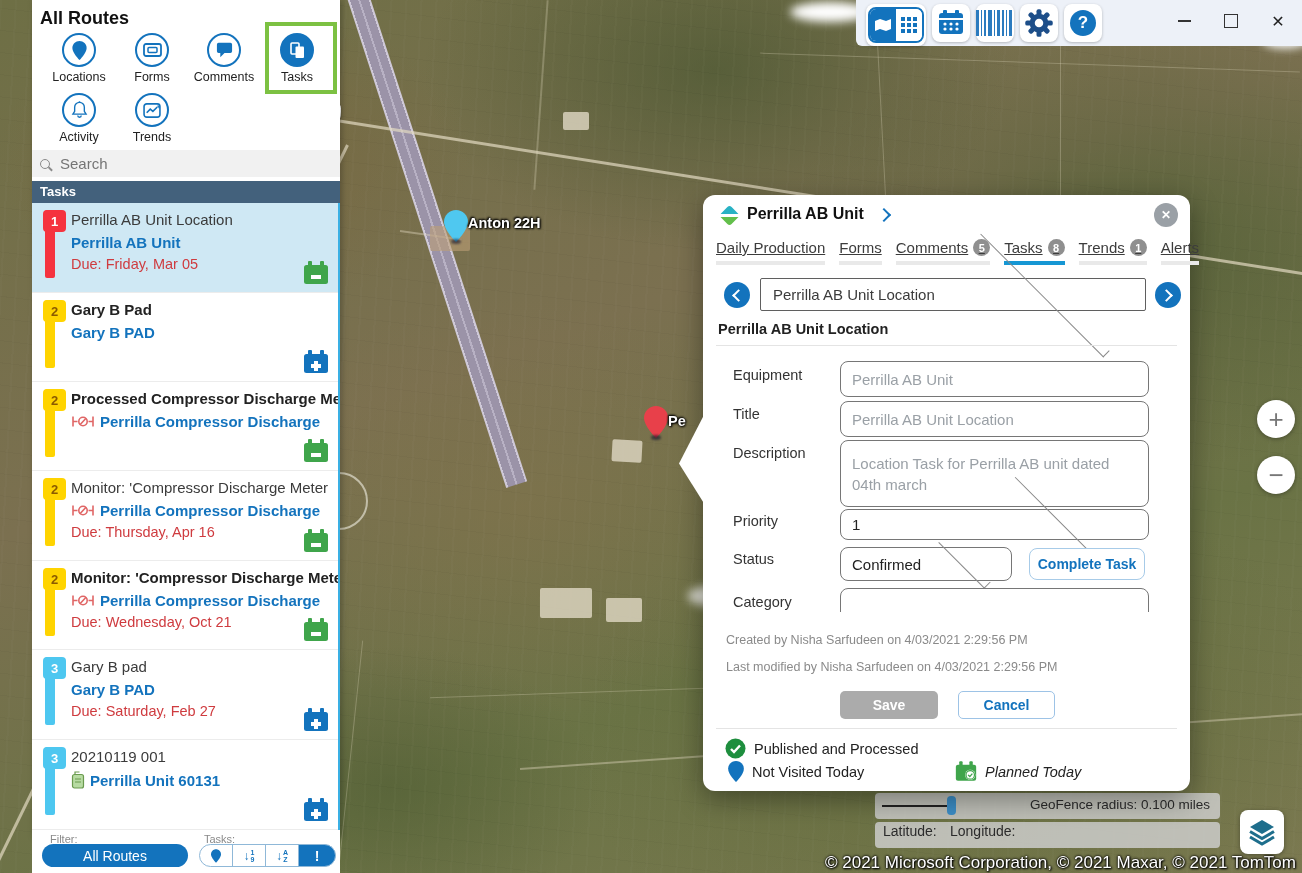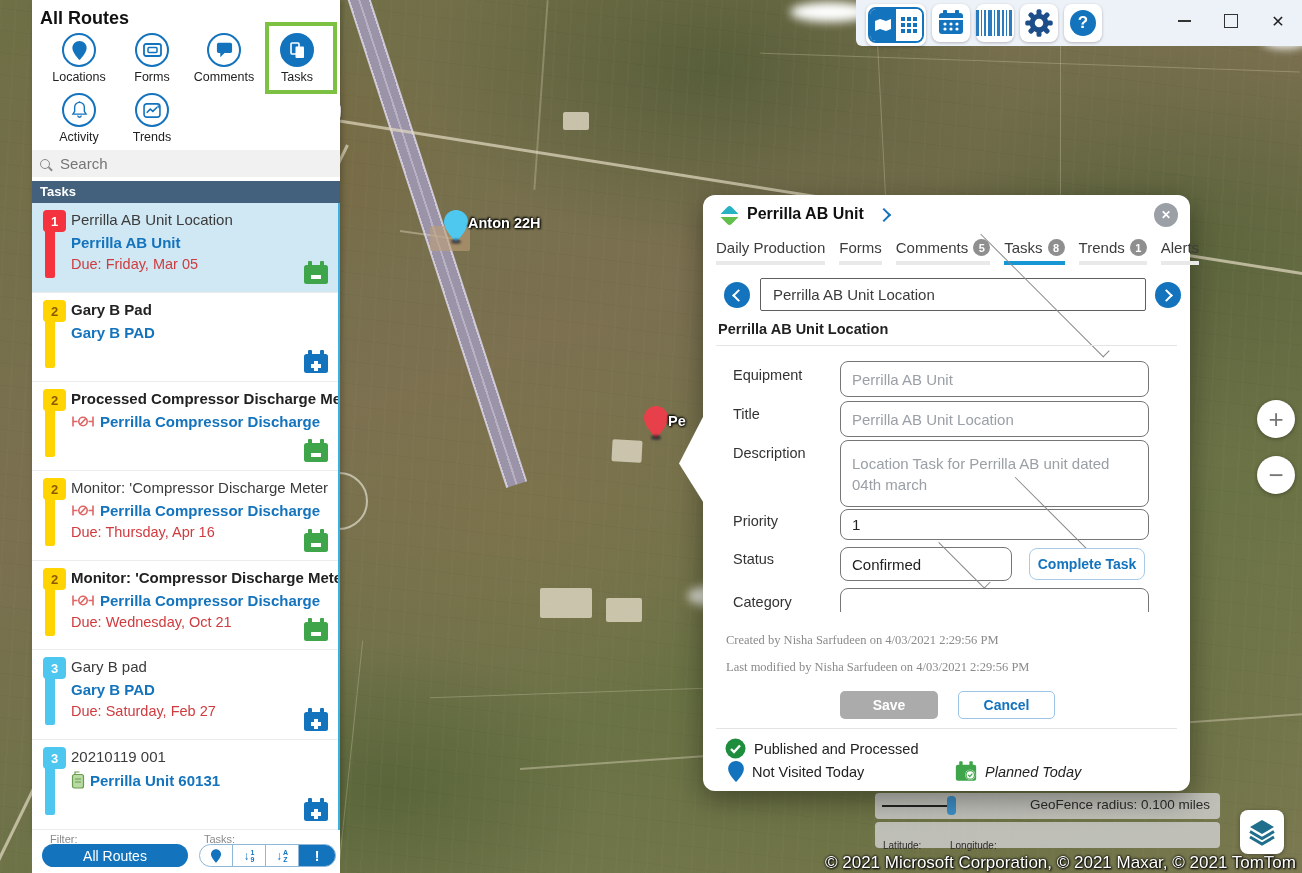--- a/index.html
+++ b/index.html
@@ -117,21 +117,21 @@
   .ptitle{position:absolute;left:44px;top:10px;font-size:16px;font-weight:bold;color:#111;}
   .plogo{position:absolute;left:19px;top:13px;width:15px;height:15px;transform:rotate(45deg);border-radius:3px;
     background:linear-gradient(135deg,#29b2c4 0 44%,#fff 44% 56%,#63bf4b 56% 100%);}
   .chev{display:inline-block;width:8px;height:8px;border-right:2.5px solid #1373bd;border-bottom:2.5px solid #1373bd;}
   .chev.r{transform:rotate(-45deg);}
   #hdr-chev{position:absolute;left:176px;top:15px;}
   #pclose{position:absolute;right:12px;top:8px;width:24px;height:24px;border-radius:50%;background:#9aa0a6;
     color:#fff;border:none;font-size:12px;font-weight:bold;line-height:24px;text-align:center;padding:0;}
   #tabs{position:absolute;left:13px;top:44px;display:flex;align-items:flex-end;}
   .tab{margin-right:14px;padding-bottom:5px;border-bottom:4px solid #e9e9e9;font-size:15px;color:#3c3c3c;
-    display:flex;align-items:center;cursor:pointer;white-space:nowrap;}
+    display:flex;align-items:center;cursor:pointer;white-space:nowrap;text-decoration:underline;}
   .tab.active{border-bottom-color:#1697d4;}
   .tbadge{width:17px;height:17px;border-radius:50%;background:#8f8f8f;color:#fff;font-size:11px;font-weight:bold;
     display:flex;align-items:center;justify-content:center;margin-left:5px;}
   .navarr{position:absolute;width:26px;height:26px;border-radius:50%;background:#1373bd;border:none;padding:0;
     display:flex;align-items:center;justify-content:center;}
   .wchev{width:7px;height:7px;border-right:2.5px solid #fff;border-bottom:2.5px solid #fff;display:block;}
   .wchev.l{transform:rotate(135deg);margin-left:3px;}
   .wchev.rr{transform:rotate(-45deg);margin-right:3px;}
   #tsel{position:absolute;left:57px;top:83px;width:386px;height:33px;border:1px solid #5f5f5f;border-radius:2px;
     background:#fff;display:flex;align-items:center;box-sizing:border-box;cursor:pointer;}
@@ -144,35 +144,35 @@
   .flabel{position:absolute;left:22px;font-size:14.5px;color:#333;}
   .finput{position:absolute;left:129px;width:309px;border:1px solid #767676;border-radius:8px;
     font-size:15px;color:#6d7278;padding:0 11px;box-sizing:border-box;font-family:inherit;background:#fff;}
   .finput::placeholder{color:#9aa0a6;opacity:1;}
   textarea.finput{resize:none;padding-top:12px;line-height:21px;}
   .fselect{position:absolute;left:129px;width:309px;border:1px solid #767676;border-radius:8px;background:#fff;
     display:flex;align-items:center;box-sizing:border-box;cursor:pointer;}
   .fselect span{margin-left:11px;font-size:15px;color:#222;flex:1;}
   #complete-btn{position:absolute;left:318px;top:198px;width:116px;height:32px;background:#fff;
     border:1px solid #a7cbe8;border-radius:8px;color:#1373bd;font-weight:bold;font-size:14px;font-family:inherit;}
-  .meta{position:absolute;left:23px;font-size:12.5px;color:#8a8a8a;white-space:nowrap;font-family:Liberation Serif, serif;}
+  .meta{position:absolute;left:23px;font-size:12.5px;color:#8a8a8a;white-space:nowrap;}
   #savebtn{position:absolute;left:137px;top:496px;width:98px;height:28px;background:#ababab;border:none;
     border-radius:5px;color:#fff;font-weight:bold;font-size:14px;font-family:inherit;}
   #cancelbtn{position:absolute;left:255px;top:496px;width:97px;height:28px;background:#fff;
     border:1px solid #9dc3e6;border-radius:5px;color:#1373bd;font-weight:bold;font-size:14px;font-family:inherit;}
   .legrow{position:absolute;display:flex;align-items:center;font-size:14.5px;color:#222;}
   .legrow .lic{margin-right:8px;display:inline-flex;}
   
   .gbar{position:absolute;background:rgba(208,208,208,.82);border-radius:4px;z-index:8;}
   #gf{left:875px;top:793px;width:345px;height:26px;}
   #gf .track{position:absolute;left:7px;top:12px;width:70px;height:2px;background:#222;}
   #gf .handle{position:absolute;left:72px;top:3px;width:9px;height:19px;border-radius:4px;background:#3c8dc5;cursor:pointer;}
   #gf .gtxt{position:absolute;right:10px;top:4px;font-size:13.5px;color:#2b2b2b;}
   #ll{left:875px;top:822px;width:345px;height:26px;}
-  #ll span{position:absolute;top:18px;font-size:10px;color:#2b2b2b;}
+  #ll span{position:absolute;top:1px;font-size:14px;color:#2b2b2b;}
   #layersbtn{position:absolute;left:1240px;top:810px;width:44px;height:44px;background:#fff;border:none;
     border-radius:8px;box-shadow:0 1px 4px rgba(0,0,0,.35);z-index:8;display:flex;align-items:center;justify-content:center;padding:0;}
   #attrib{position:absolute;right:6px;top:853px;font-size:17px;color:#fff;z-index:7;
     text-shadow:0 0 2px #000,0 0 3px #000,1px 1px 2px #000;}
 </style>
 </head>
 <body>
 
 <div id="stage">
 

